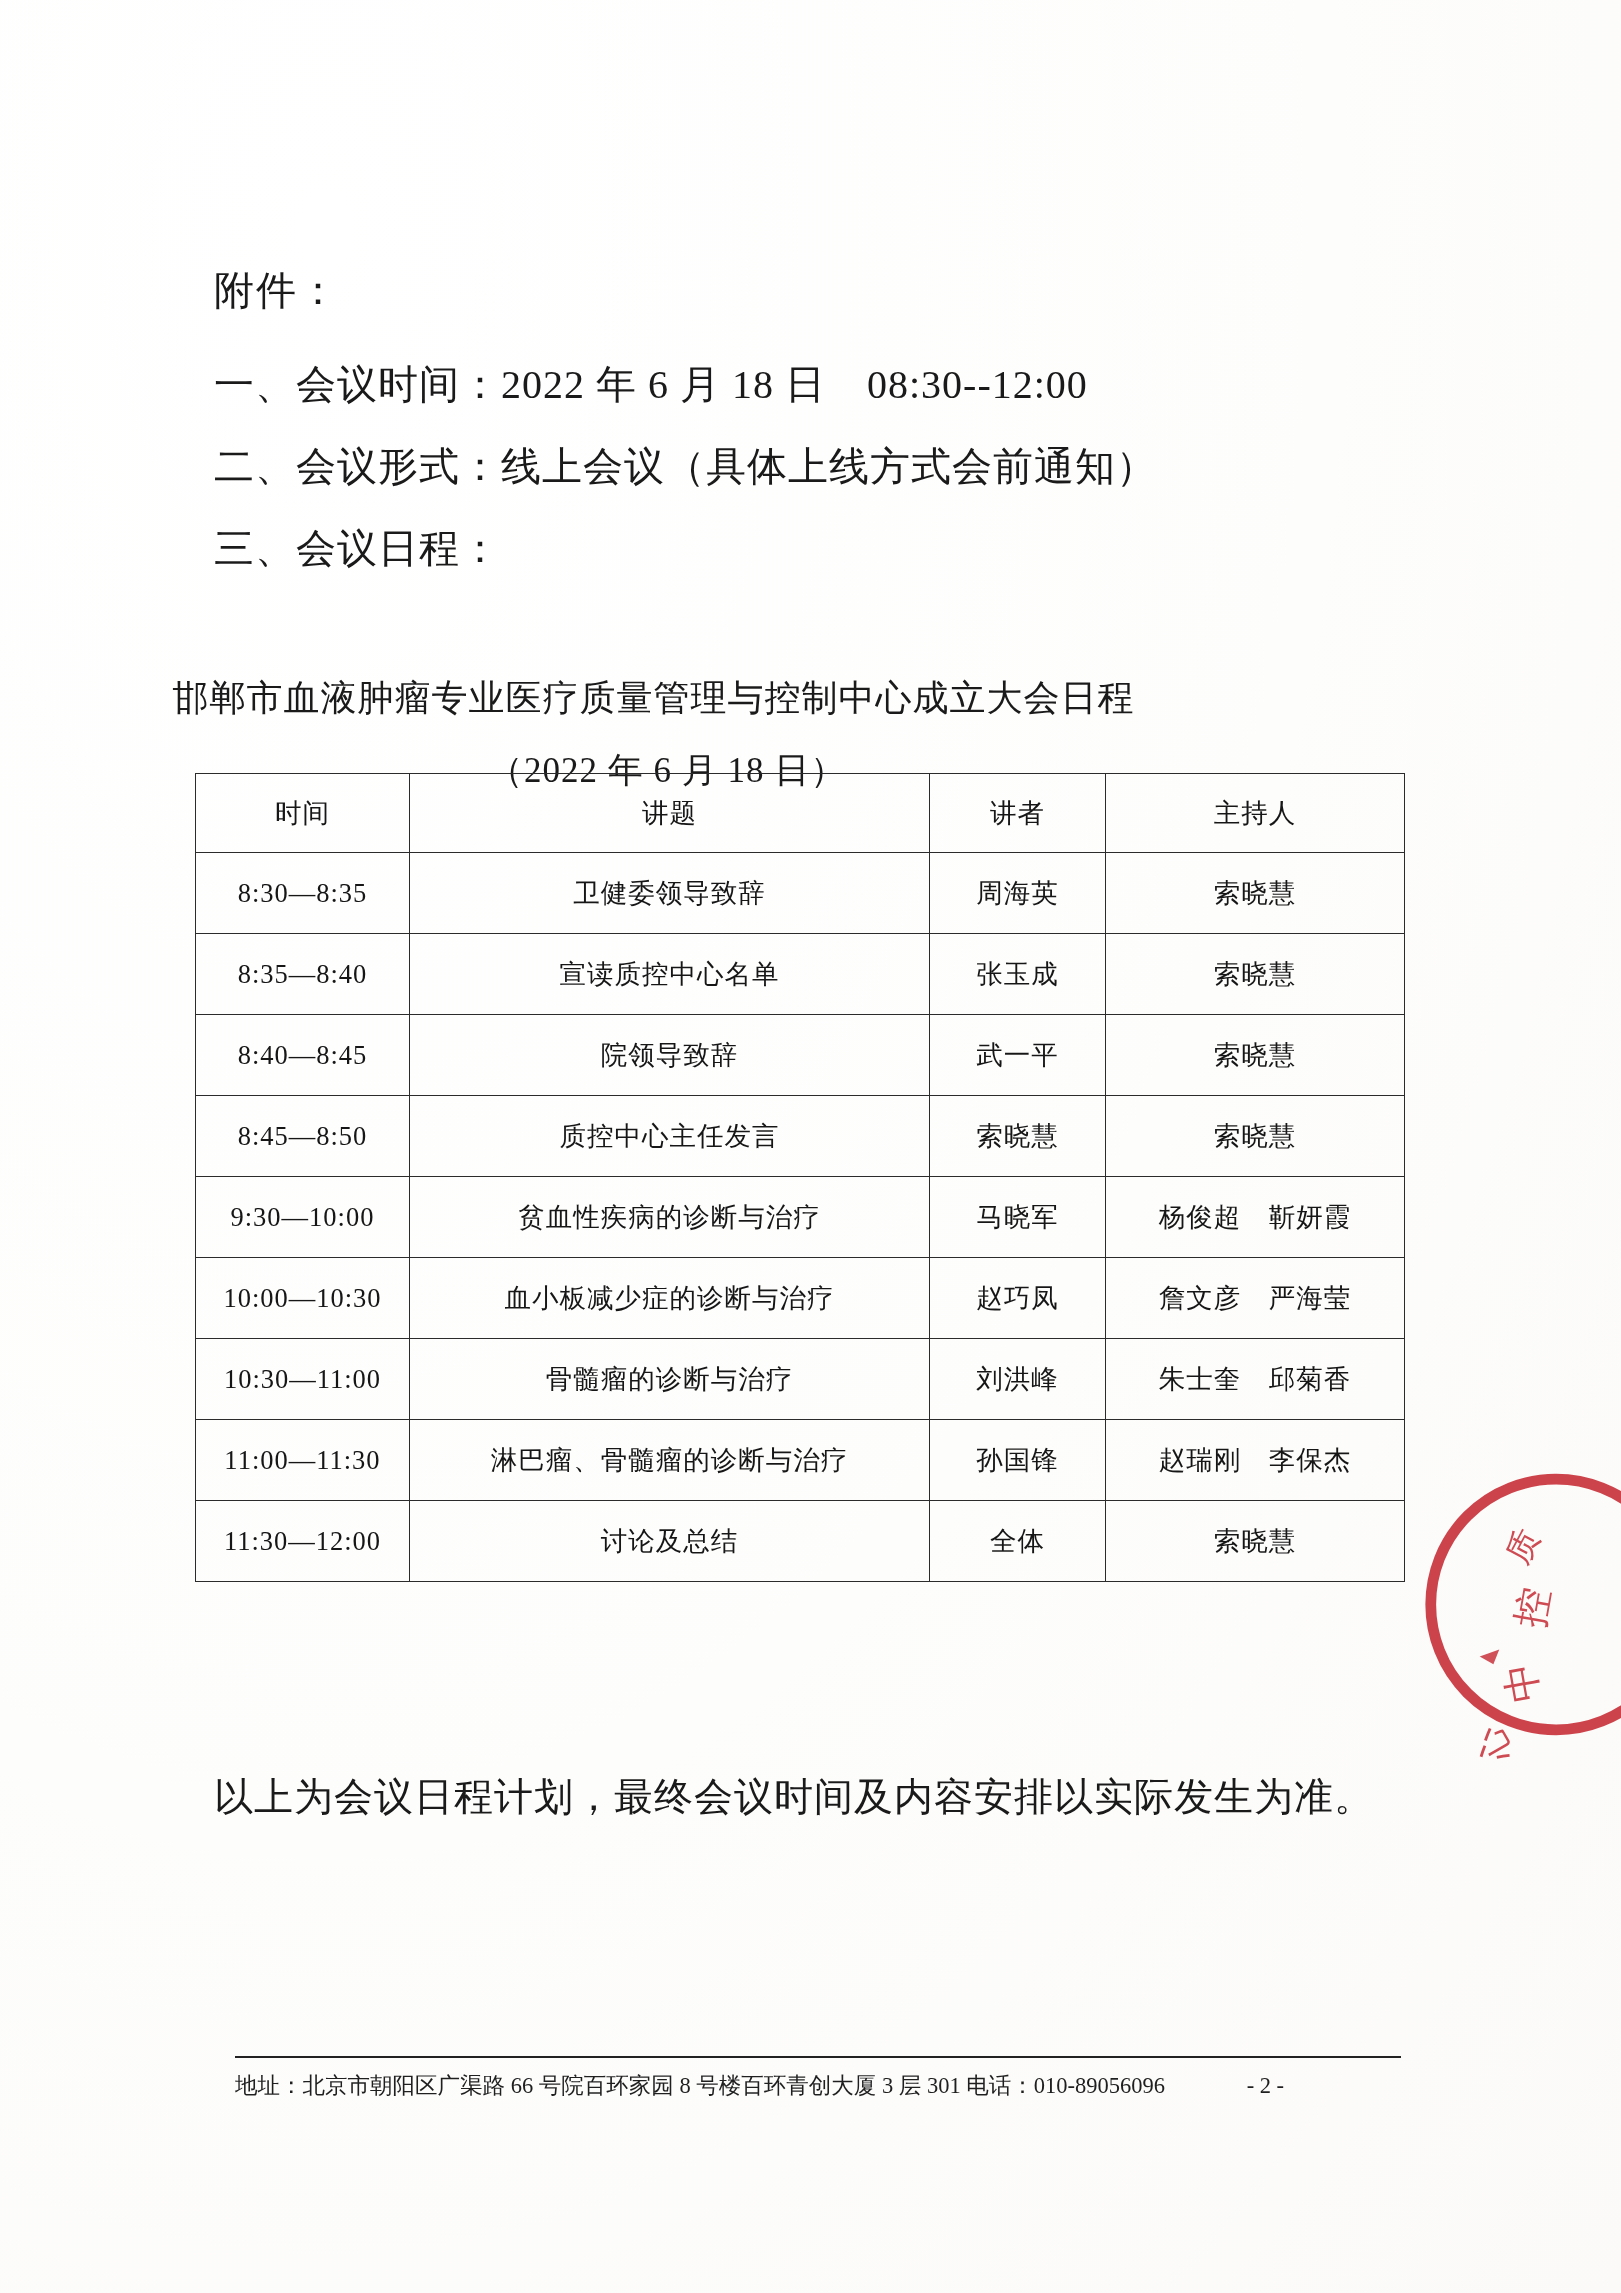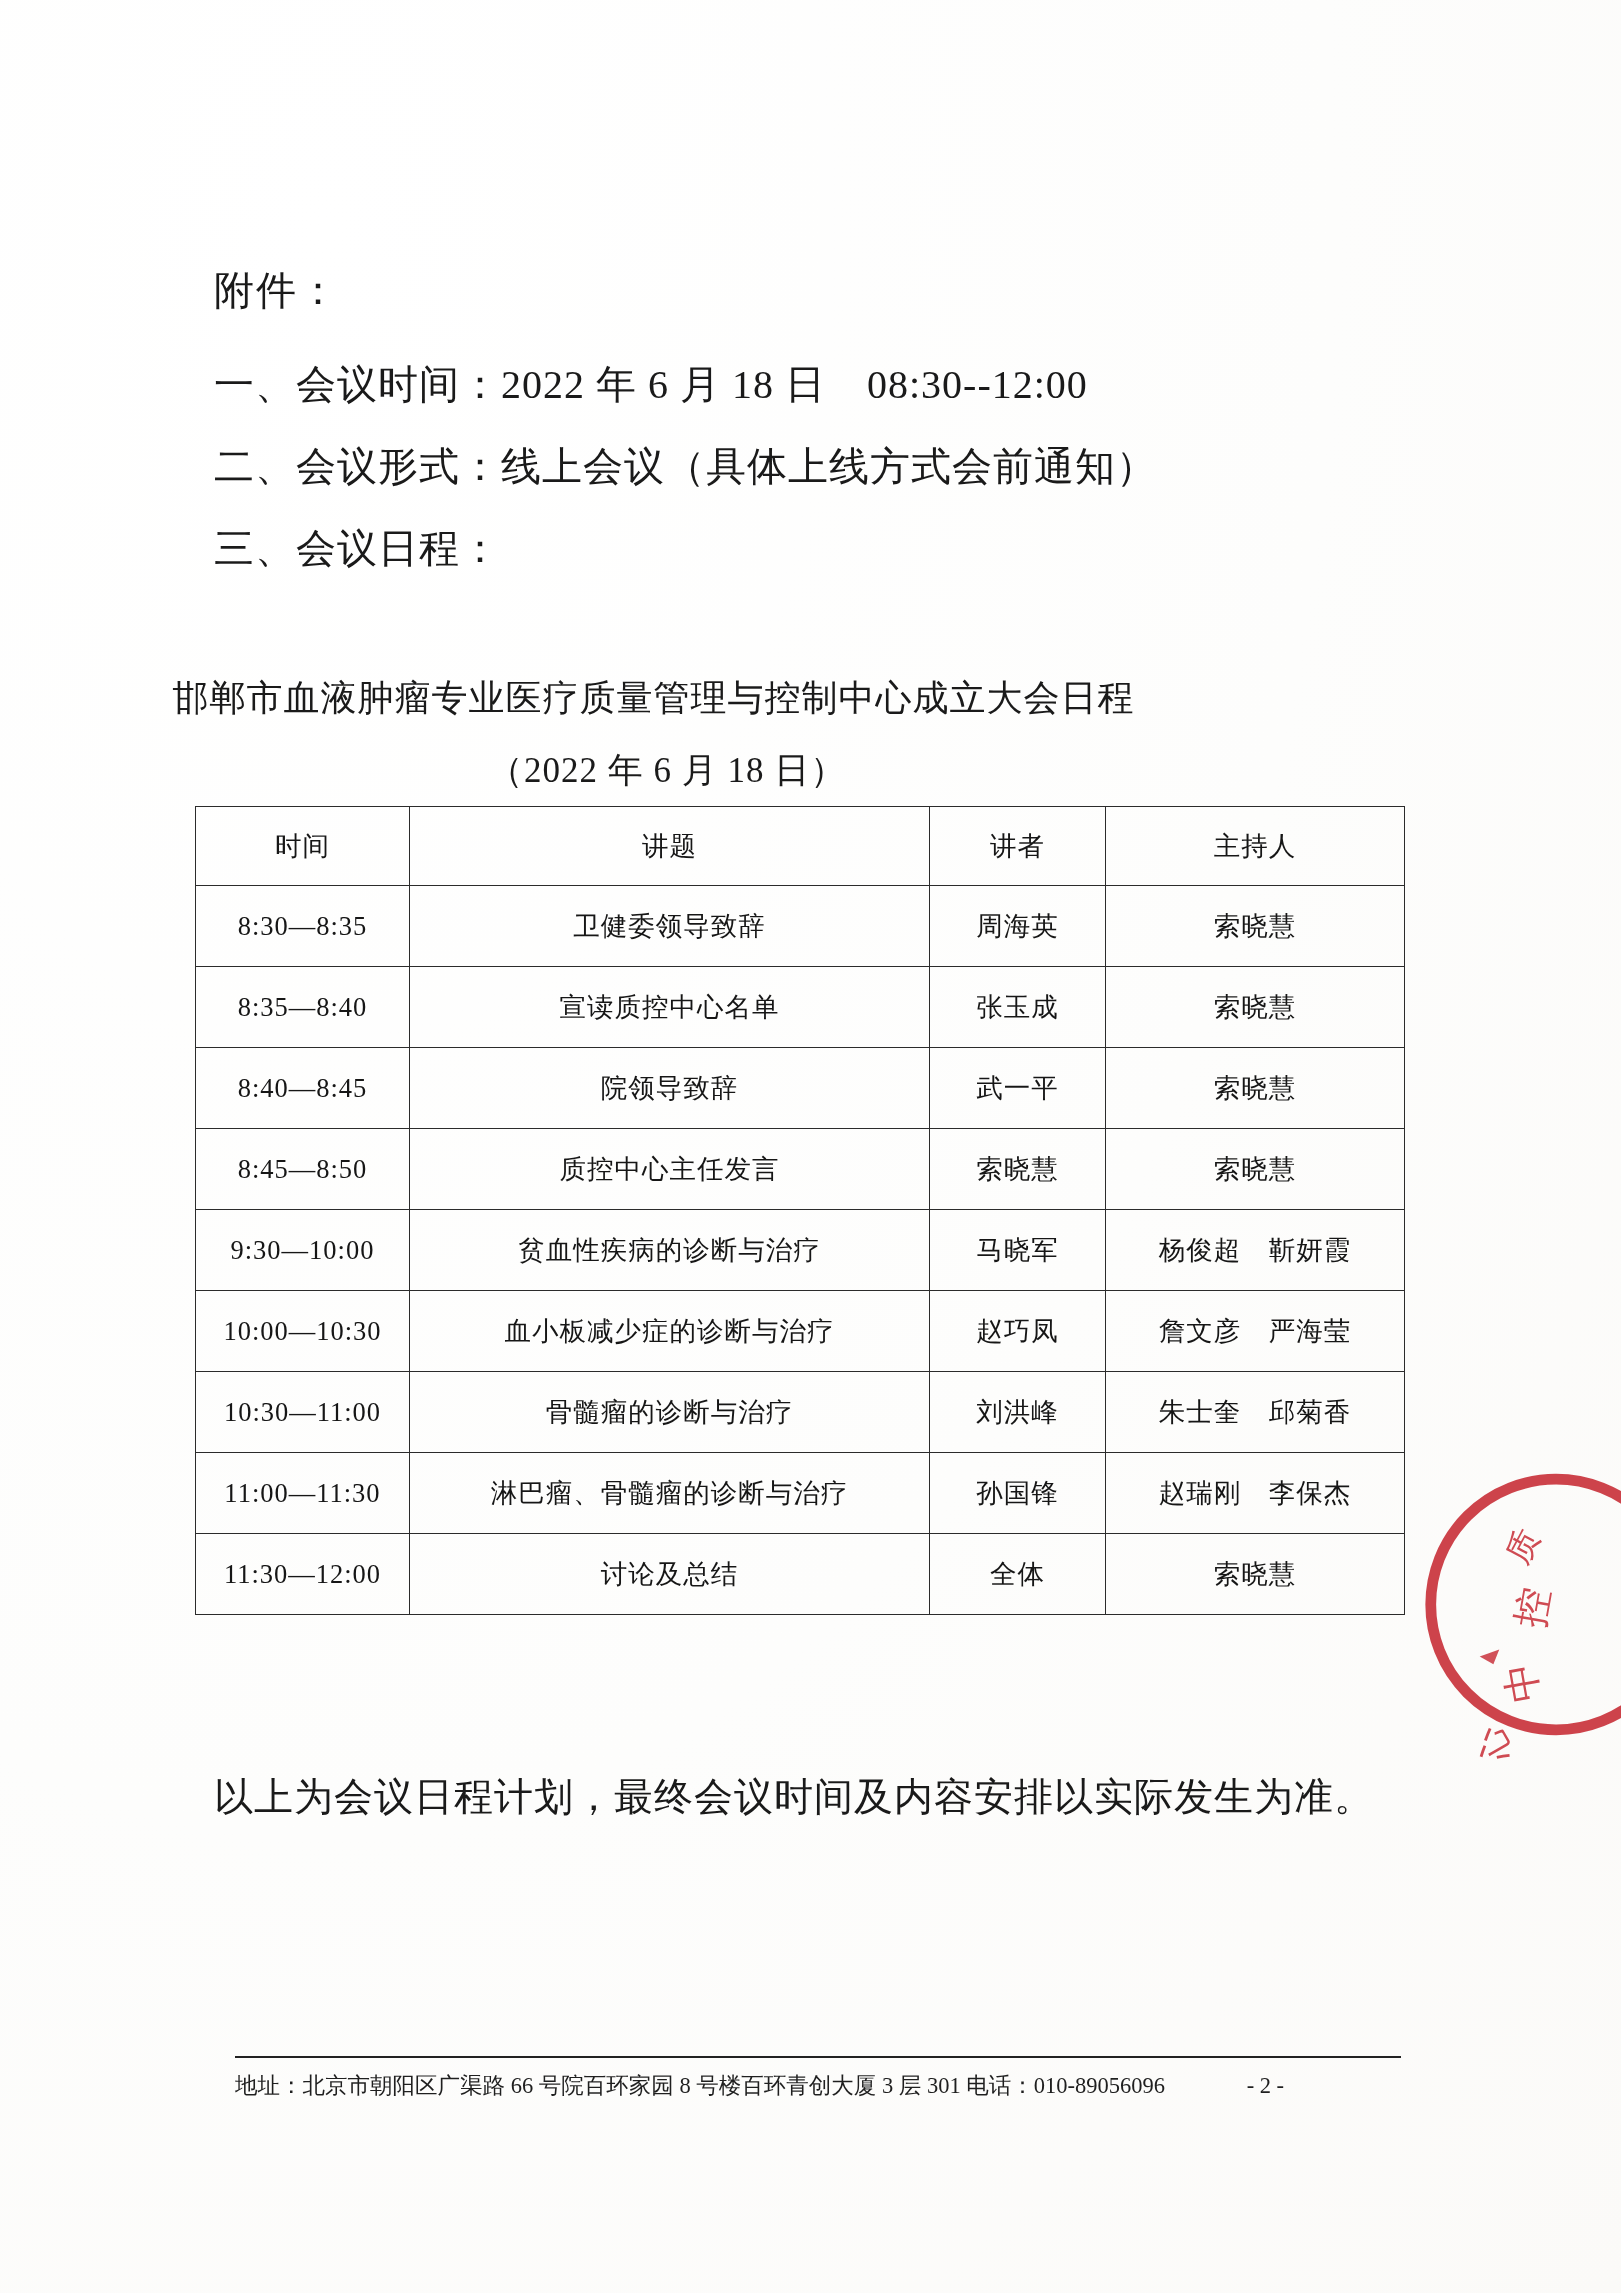--- a/index.html
+++ b/index.html
@@ -71,21 +71,21 @@
     width: 1334px;
     text-align: center;
     font-size: 35px;
     letter-spacing: 1px;
     color: #1a1a1a;
   }
 
   .agenda-table {
     position: absolute;
     left: 195px;
-    top: 806px;
+    top: 773px;
     width: 1210px;
     border-collapse: collapse;
     table-layout: fixed;
   }
   .agenda-table td, .agenda-table th {
     border: 1.6px solid #2b2b2b;
     text-align: center;
     vertical-align: middle;
     font-weight: normal;
     font-size: 26.5px;

